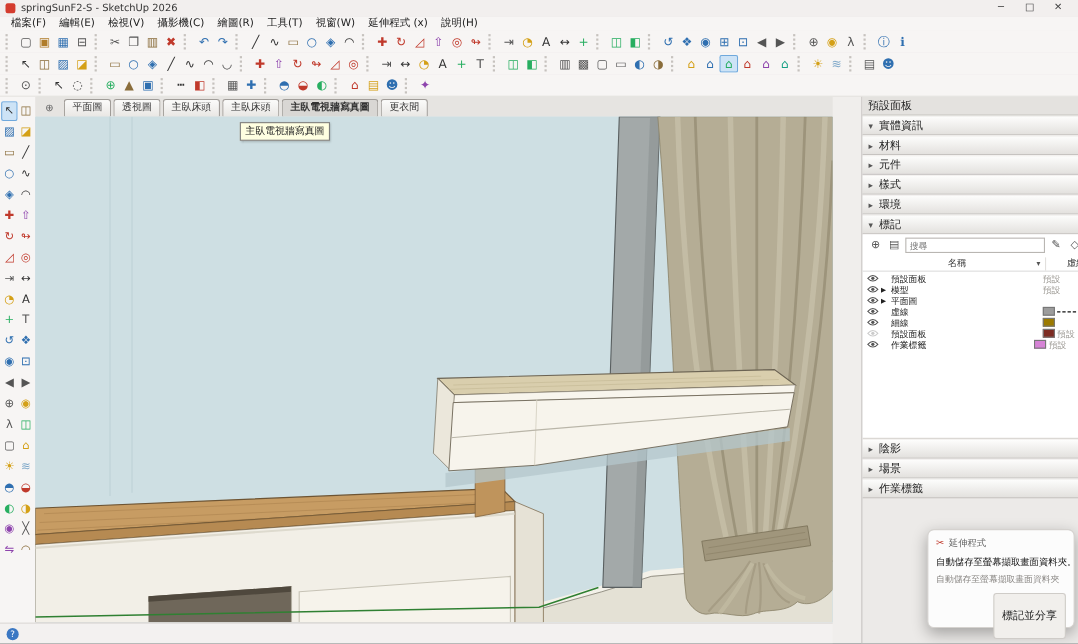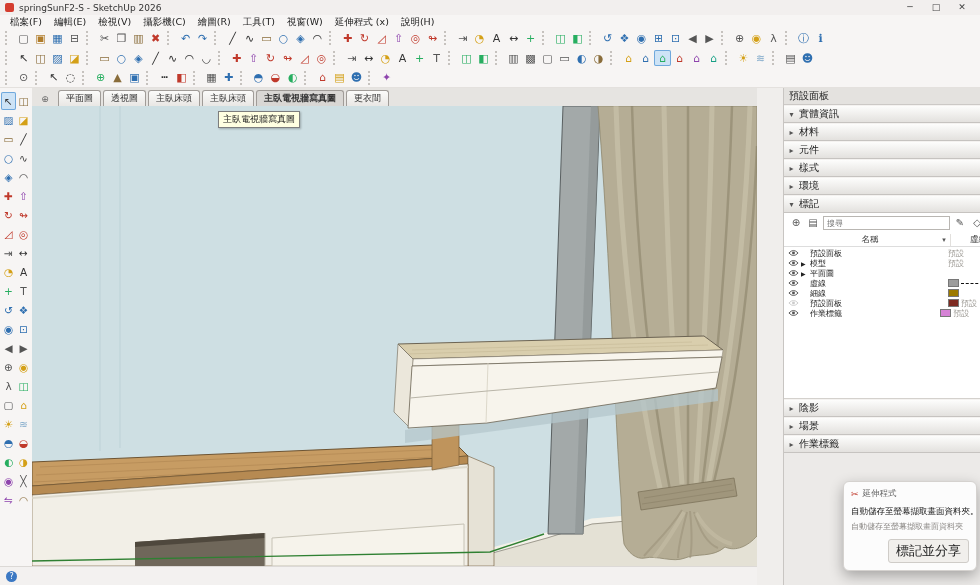--- a/index.html
+++ b/index.html
@@ -90,22 +90,22 @@
          line-height:11px;text-align:center;margin-right:6px;flex:0 0 11px;}
   
   #toast{position:absolute;left:843px;top:481px;width:134px;height:90px;background:#fcfcfc;
          border:1px solid #d5d2cf;border-radius:6px;box-shadow:0 5px 14px rgba(0,0,0,.3);
          padding:6px 7px;box-sizing:border-box;z-index:50;}
   .toast-head{display:flex;align-items:center;gap:4px;font-size:8.5px;color:#666;}
   .toast-head .scissors{color:#c0392b;font-size:9px;}
   .toast-line1{margin-top:6px;font-size:8.5px;color:#111;white-space:nowrap;}
   .toast-line2{margin-top:3px;font-size:8px;color:#8a8784;white-space:nowrap;}
   .toast-actions{display:flex;justify-content:flex-end;margin-top:7px;}
-  .toast-btn{font-size:13px;color:#222;background:#f1efec;border:1px solid #cfccc8;
-             border-radius:3px;padding:2px 7px;}
+  .toast-btn{font-size:10px;color:#222;background:#f1efec;border:1px solid #cfccc8;
+             border-radius:3px;padding:13px 7px;}
 </style>
 </head>
 <body>
 
 <div id="app">
 
   <div class="titlebar">
     <span class="applogo"></span>
     <span class="apptitle">springSunF2-S - SketchUp 2026</span>
     <span class="wincontrols">

